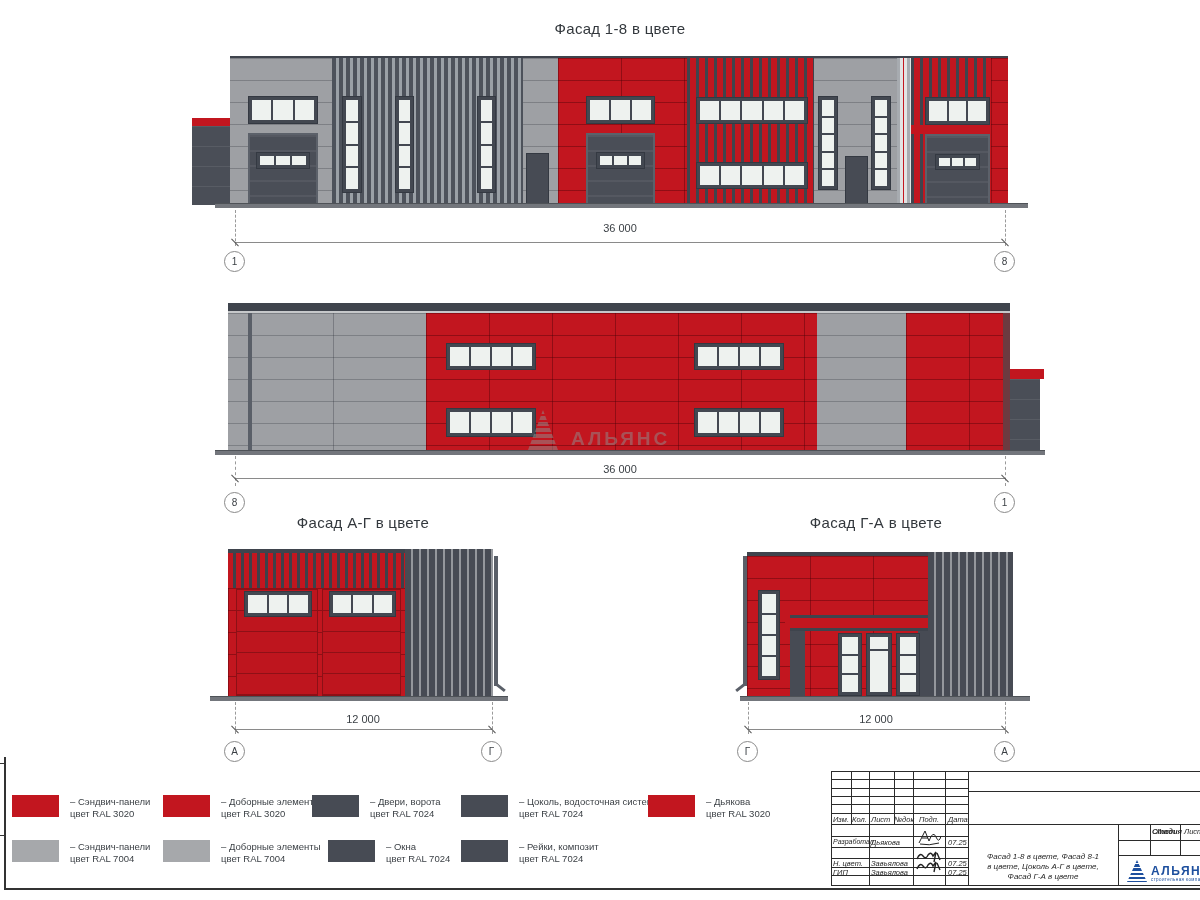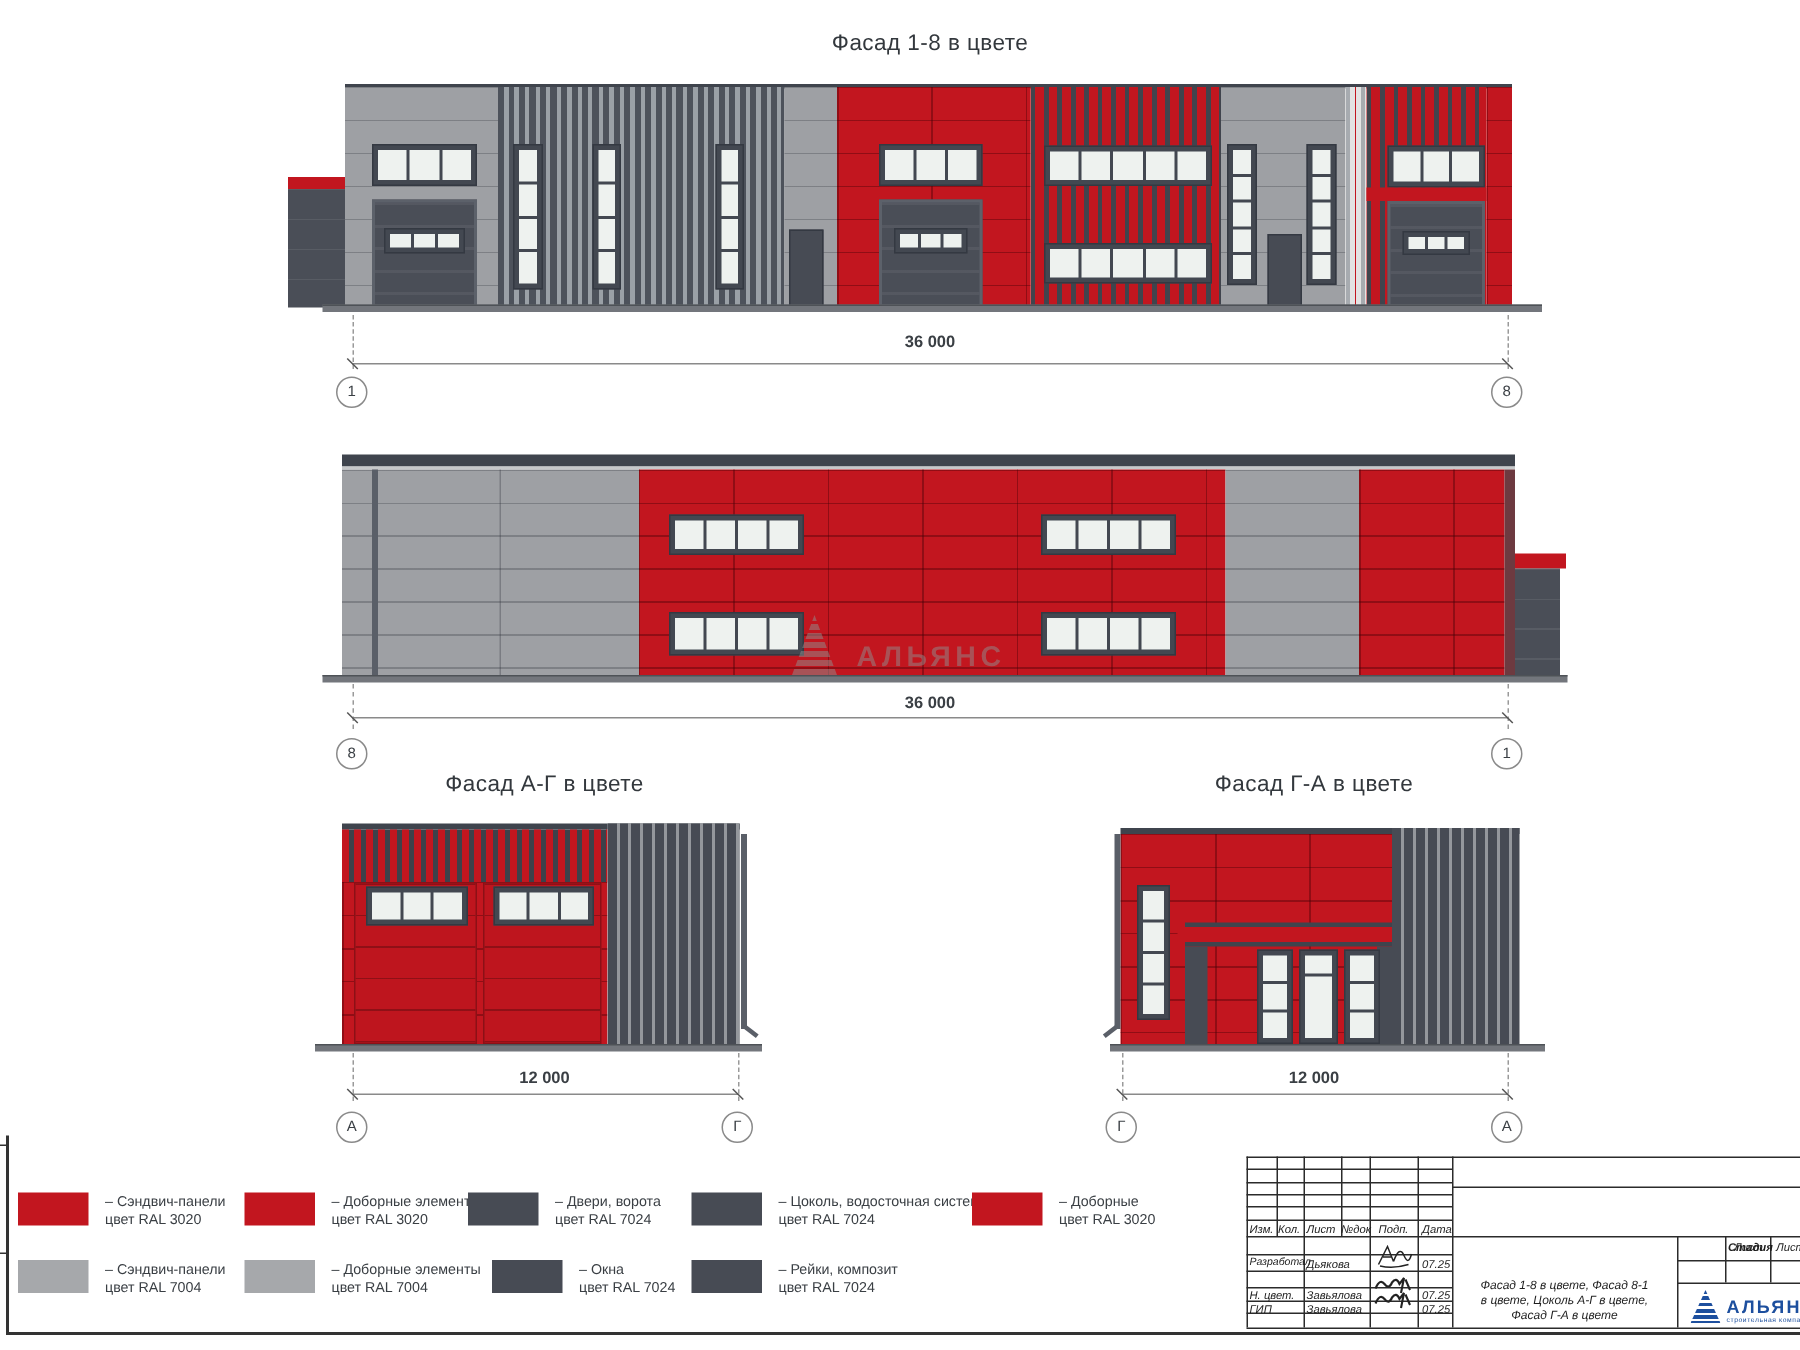--- a/index.html
+++ b/index.html
@@ -24,21 +24,21 @@
   .winv{flex-direction:column;}
   .gar{position:absolute;background:#4a4e57;border:2px solid #5c616a;box-sizing:border-box;background-image:repeating-linear-gradient(to bottom,rgba(255,255,255,.06) 0 2px,rgba(0,0,0,0) 2px 15px);}
   .door{position:absolute;background:#474b54;border:1px solid #343942;box-sizing:border-box;}
   .garR{position:absolute;background:#BE151E;border:1px solid #8C1016;box-sizing:border-box;background-image:repeating-linear-gradient(to bottom,rgba(0,0,0,.25) 0 1px,rgba(0,0,0,0) 1px 21px);}
   .pipe{position:absolute;background:#5a5f68;}
   
   .ftitle{position:absolute;font-size:15px;letter-spacing:.3px;color:#33383d;text-align:center;}
   .dimline{position:absolute;height:1px;background:#8a8a8a;}
   .extline{position:absolute;width:0;border-left:1px dashed #9a9a9a;}
   .tick{position:absolute;width:10px;height:1px;background:#555;transform:rotate(45deg);}
-  .dimlabel{position:absolute;font-size:11px;color:#3a3f44;text-align:center;width:100px;font-weight:bold;}
+  .dimlabel{position:absolute;font-size:11px;color:#3a3f44;text-align:center;width:100px;}
   .bubble{position:absolute;width:21px;height:21px;border:1px solid #8a8a8a;border-radius:50%;background:#fff;
           display:flex;align-items:center;justify-content:center;font-size:10px;color:#3a3f44;box-sizing:border-box;}
   
   .leg{position:absolute;display:flex;gap:11px;}
   .sw{width:47px;height:22px;flex:0 0 47px;}
   .sw-red{background:#C2161F;}
   .sw-gray{background:#A6A8AB;}
   .sw-dark{background:#474B54;}
   .legtx{font-size:9.5px;line-height:11.5px;color:#3a3f44;padding-top:1px;white-space:nowrap;}
   .legtx span{display:block;}
@@ -361,21 +361,21 @@
     <div class="leg" style="left:461px;top:840px;">
       <div class="sw sw-dark"></div>
       <div class="legtx">
           <span>– Рейки, композит</span>
           <span>цвет RAL 7024</span>
         </div>
     </div>
     <div class="leg" style="left:648px;top:795px;">
       <div class="sw sw-red"></div>
       <div class="legtx">
-          <span>– Доборные</span>
+          <span>– Дьякова</span>
           <span>цвет RAL 3020</span>
         </div>
     </div>
   </div>
 
   <div class="abs frame" style="left:4px;top:888px;width:1196px;height:2px;"></div>
   <div class="abs frame" style="left:4px;top:757px;width:2px;height:131px;"></div>
   <div class="abs frame" style="left:0;top:763px;width:4px;height:1px;"></div>
   <div class="abs frame" style="left:0;top:835px;width:4px;height:1px;"></div>
 

